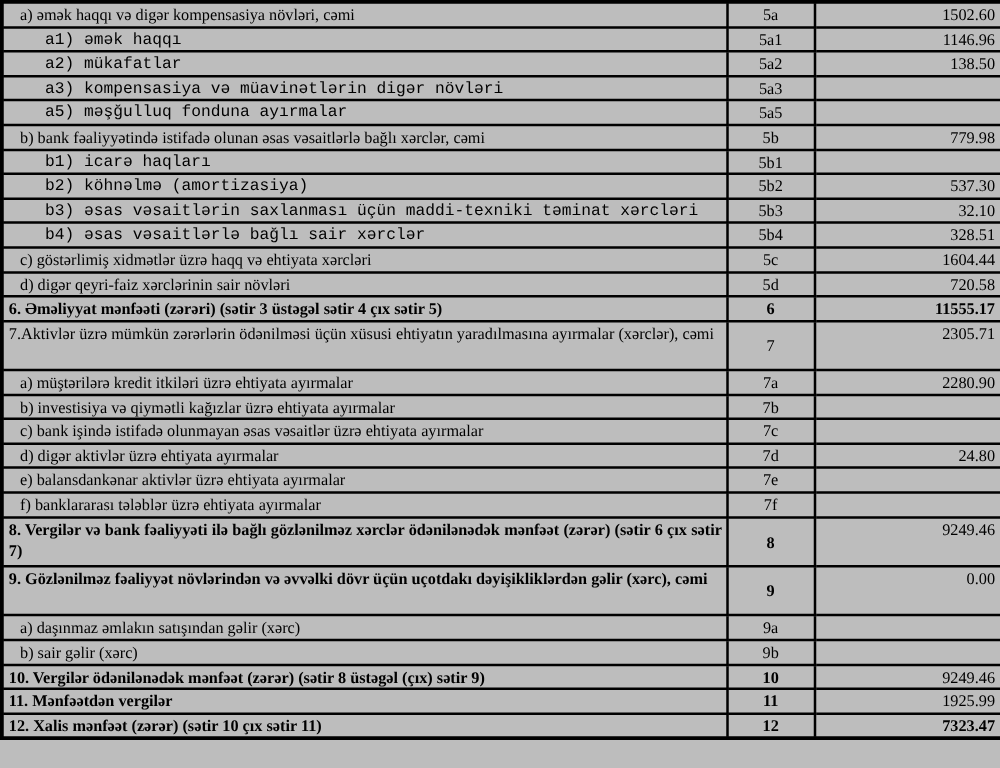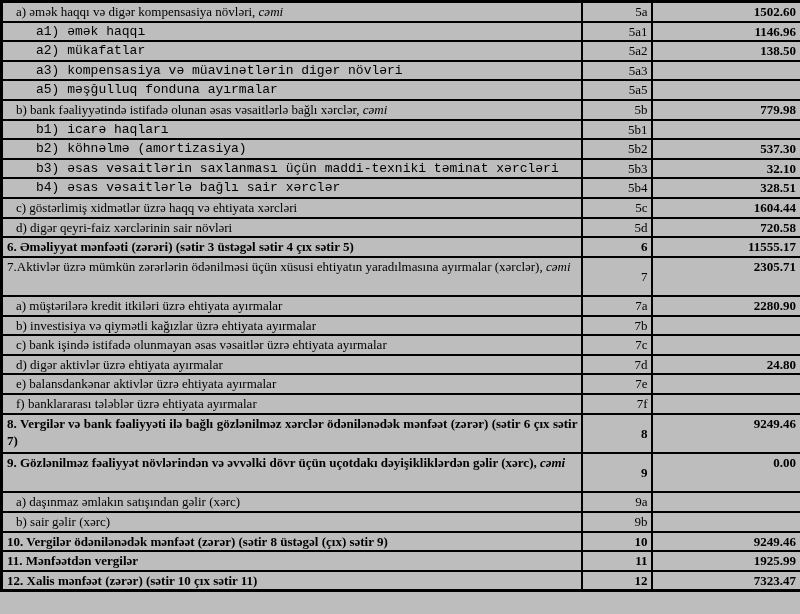--- a/index.html
+++ b/index.html
@@ -32,26 +32,26 @@
     vertical-align: middle;
   }
   tr.h1 td { height: 17.6px; }
   tr.h2 td { height: 37.4px; }
   tr.h2 td.c-label,
   tr.h2 td.c-value { vertical-align: top; }
   td.c-label { text-align: justify; }
   td.c-label.ind-0 { padding-left: 4px; }
   td.c-label.ind-1 { padding-left: 13px; }
   td.c-label.ind-2 { padding-left: 33px; font-family: Liberation Mono, monospace; }
-  td.c-code { text-align: right; }
+  td.c-code { text-align: center; }
   td.c-value { text-align: right; padding-right: 4px; }
   tr.bold td { font-weight: bold; }
-  td.c-value.vnormal { font-weight: bold; margin-left: 45px; }
+  td.c-value.vnormal { font-weight: normal; margin-left: 45px; }
   td.c-value.vbold { font-weight: bold; margin-top: 29px; }
-  .lbl-italic { font-style: italic; }
+  .lbl-italic { }
 </style>
 </head>
 <body>
 
 <div>
   <table class="report">
     <colgroup>
       <col class="c1">
       <col class="c2">
       <col class="c3">

